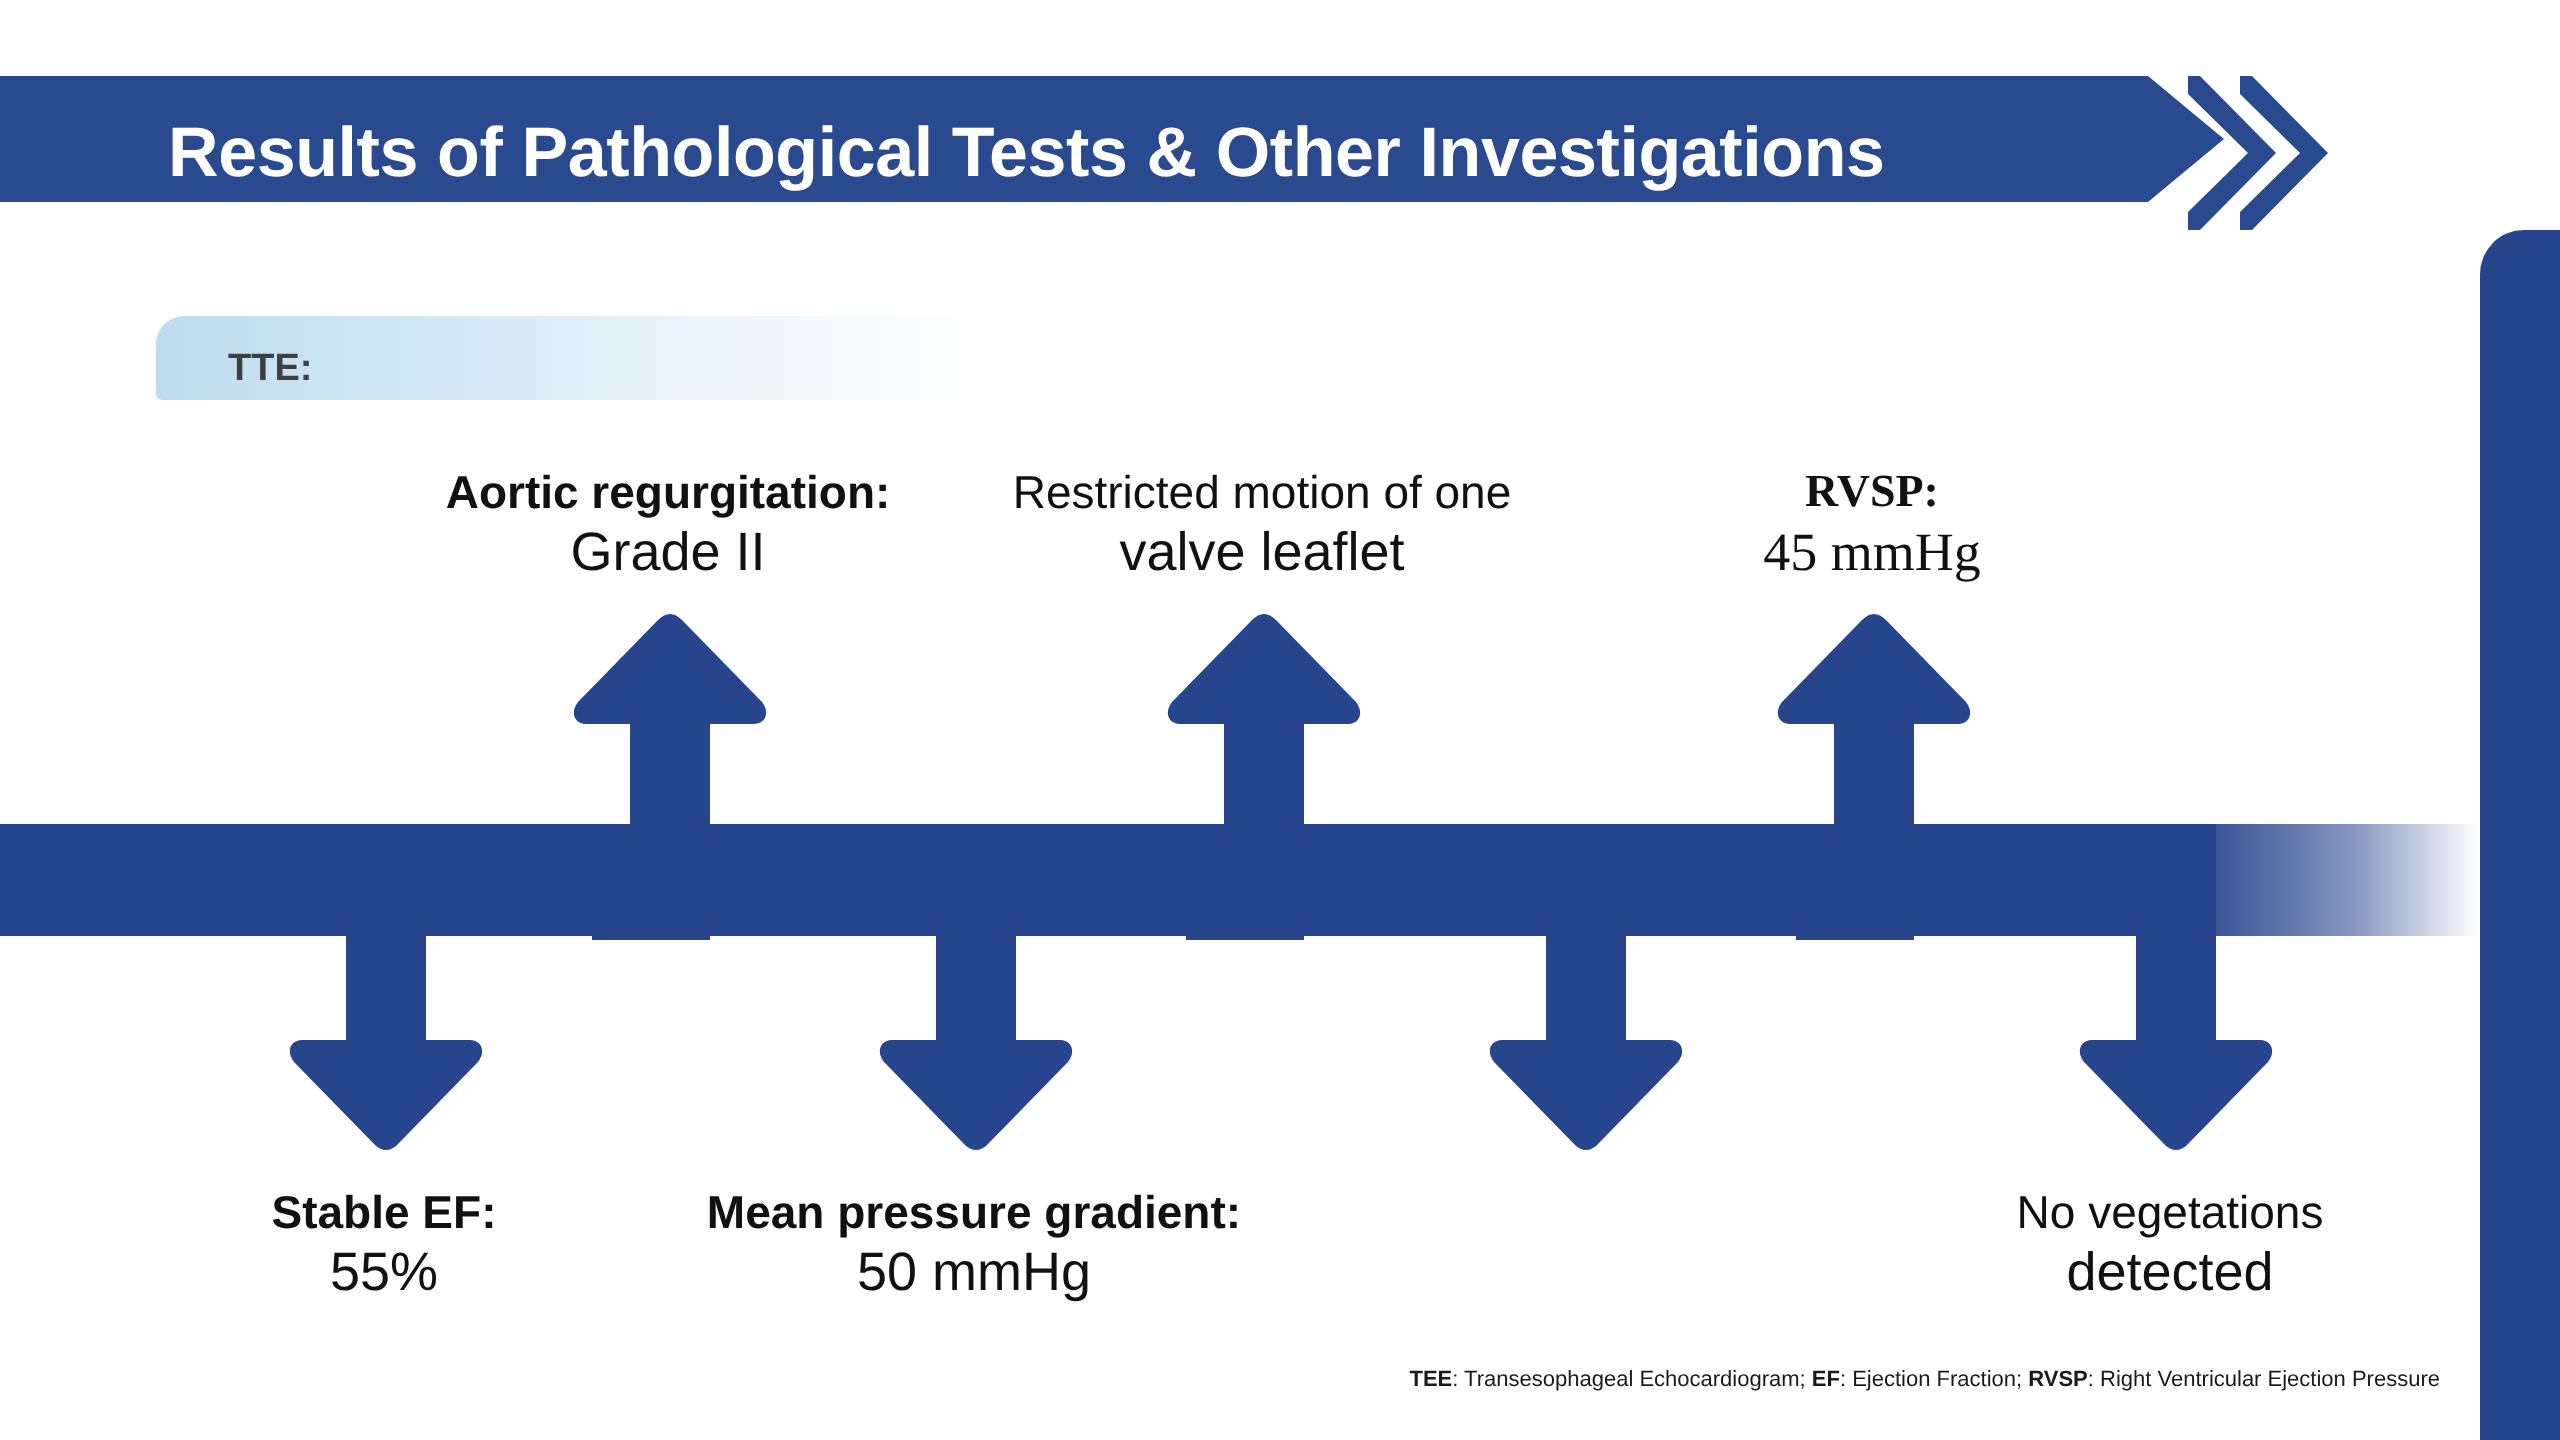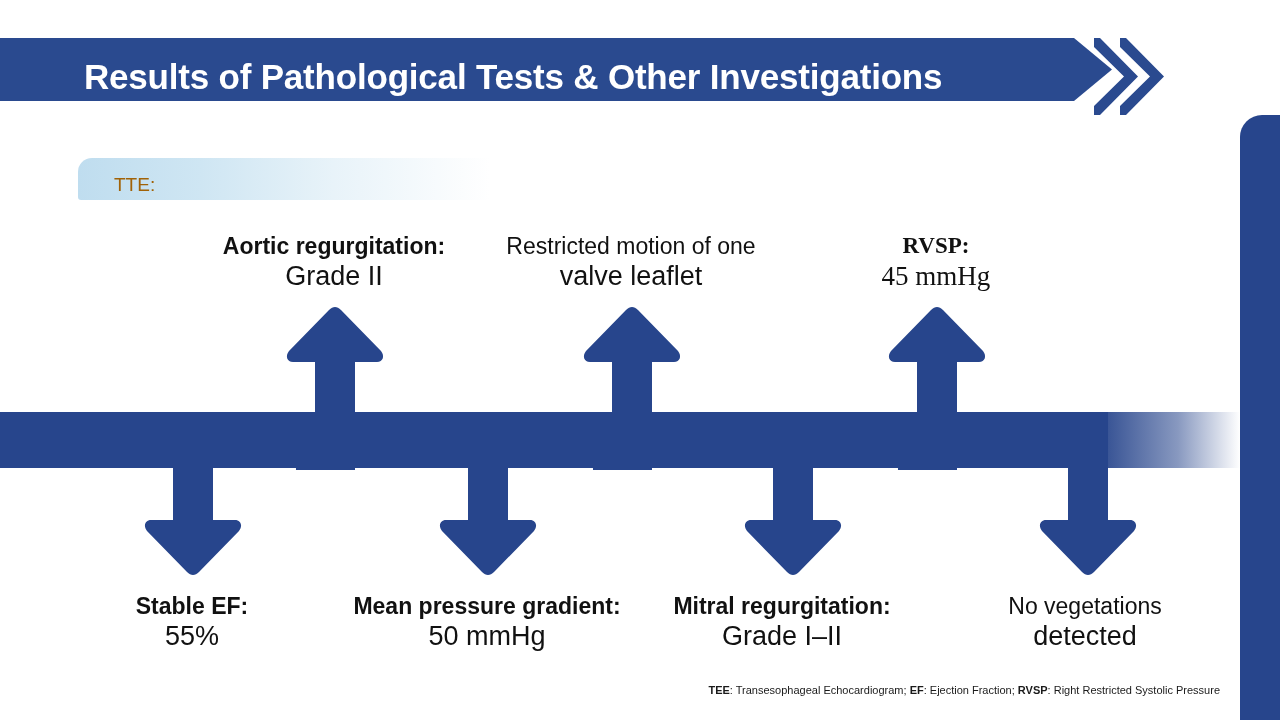--- a/index.html
+++ b/index.html
@@ -65,22 +65,22 @@
     background: linear-gradient(to right, #bfddef 0%, #cfe6f3 30%, #e8f3f9 62%, #ffffff 100%);
   }
   #tte-label {
     position: absolute;
     left: 36px;
     top: 0;
     height: 54px;
     display: flex;
     align-items: center;
     font-size: 19px;
-    font-weight: normal;
-    color: #a16207;
+    font-weight: bold;
+    color: #404040;
   }
 
   
   #right-accent {
     position: absolute;
     left: 1240px;
     top: 115px;
     width: 40px;
     height: 605px;
     background: #27458c;
@@ -309,27 +309,23 @@
   <div class="callout" style="left:42px; top:592px; width:300px;">
     <span class="headline">Stable EF:</span>
     <span class="value">55%</span>
   </div>
 
   <div class="callout" style="left:337px; top:592px; width:300px;">
     <span class="headline">Mean pressure gradient:</span>
     <span class="value">50 mmHg</span>
   </div>
 
-  <div class="callout" style="left:632px; top:592px; width:300px;">
-    <span class="headline">Mitral regurgitation:</span>
-    <span class="value">Grade I–II</span>
-  </div>
 
   <div class="callout plain" style="left:935px; top:592px; width:300px;">
     <span class="headline">No vegetations</span>
     <span class="value">detected</span>
   </div>
 
   <div id="footnote">
-    <b>TEE</b><span>: Transesophageal Echocardiogram; </span><b>EF</b><span>: Ejection Fraction; </span><b>RVSP</b><span>: Right Restricted Systolic Pressure</span>
+    <b>TEE</b><span>: Transesophageal Echocardiogram; </span><b>EF</b><span>: Ejection Fraction; </span><b>RVSP</b><span>: Right Ventricular Ejection Pressure</span>
   </div>
 
 </div>
 
 </body></html>

